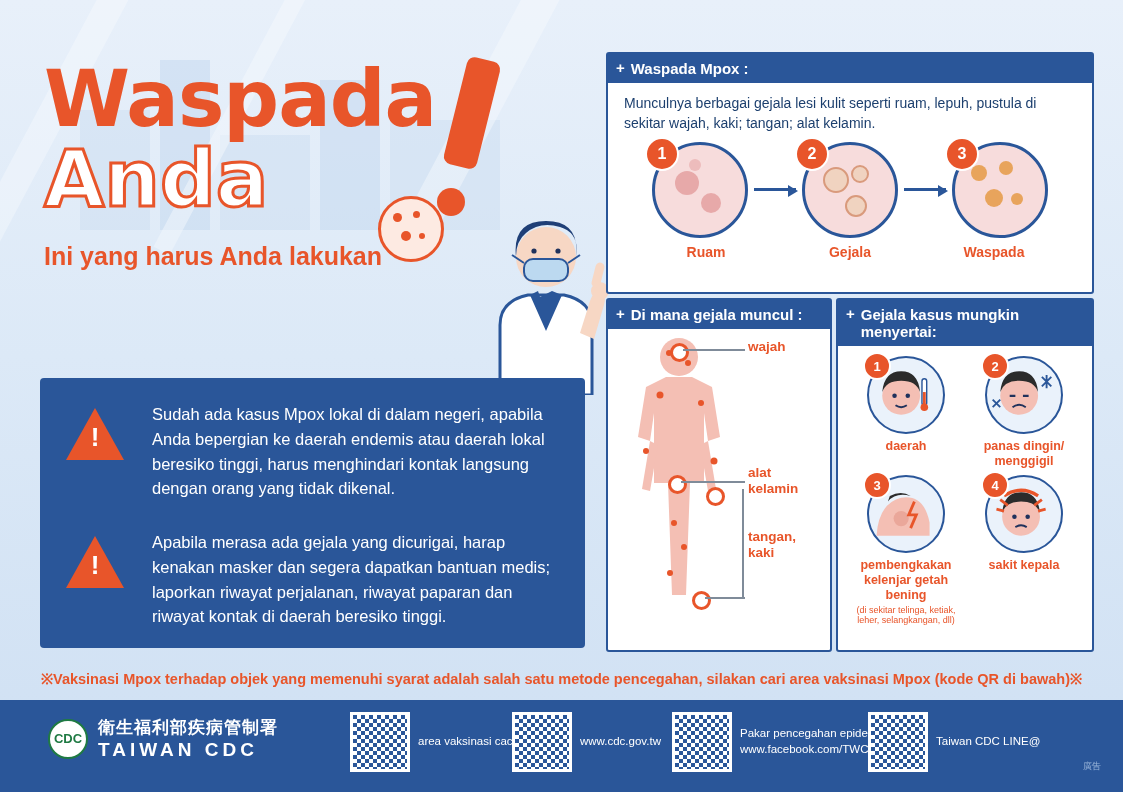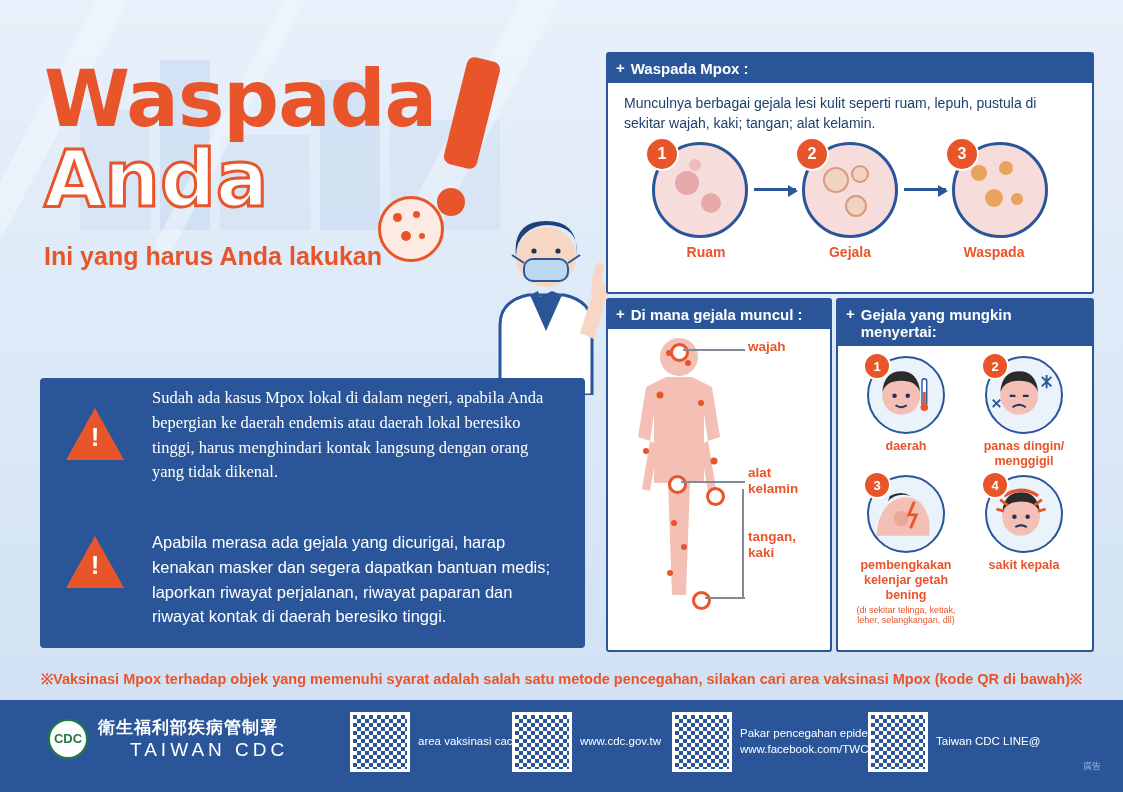--- a/index.html
+++ b/index.html
@@ -52,21 +52,21 @@
   .doctor{position:absolute;left:460px;top:205px;width:160px;height:190px;}
 
   
   .bluebox{
     position:absolute;left:40px;top:378px;width:545px;height:270px;
     background:#2a5699;border-radius:4px;color:#fff;
   }
   .bluebox p{
     position:absolute;left:112px;font-size:16.5px;line-height:1.5;margin:0;width:410px;
   }
-  .p1{top:8px;font-family:Liberation Serif, serif;}
+  .p1{top:24px;}
   .p2{top:152px;}
   .warn{
     position:absolute;left:26px;width:0;height:0;
     border-left:29px solid transparent;border-right:29px solid transparent;
     border-bottom:52px solid #e8552a;
   }
   .warn::after{
     content:"!";position:absolute;left:-5px;top:16px;width:10px;color:#fff;
     font-size:26px;font-weight:bold;text-align:center;line-height:1;
   }
@@ -129,21 +129,21 @@
     position:absolute;left:0;top:662px;width:1123px;height:34px;
     color:#e8552a;font-size:14.5px;font-weight:bold;text-align:center;line-height:34px;
   }
 
   
   .footer{position:absolute;left:0;top:700px;width:1123px;height:92px;background:#2a5699;}
   .cdc-logo{position:absolute;left:48px;top:716px;display:flex;align-items:center;gap:10px;}
   .cdc-seal{width:36px;height:36px;border-radius:50%;background:#fff;border:2px solid #1f7a43;
     display:flex;align-items:center;justify-content:center;color:#1f7a43;font-size:13px;font-weight:bold;}
   .cdc-zh{color:#fff;font-size:17px;font-weight:bold;letter-spacing:1px;font-family:"DejaVu Sans",sans-serif;}
-  .cdc-en{color:#fff;font-size:19px;font-weight:normal;letter-spacing:4px;margin-left:32px;}
+  .cdc-en{color:#fff;font-size:19px;font-weight:bold;letter-spacing:4px;}
   .qr{width:54px;height:54px;background:
      repeating-conic-gradient(#ffffff 0 25%, #2a5699 0 50%) 0 0/8px 8px;
      border:3px solid #fff;}
   .qr-item{position:absolute;top:712px;display:flex;align-items:center;gap:8px;}
   .qr-text{color:#fff;font-size:11.5px;line-height:1.35;}
   .ad-mark{position:absolute;right:22px;top:760px;color:#9bb6da;font-size:9px;}
 </style>
 </head>
 <body>
 
@@ -268,21 +268,21 @@
       <div class="leadline" style="left:134px;top:160px;width:2px;height:52px;"></div>
       <div class="leadline" style="left:97px;top:268px;width:40px;height:2px;"></div>
       <div class="leadline" style="left:134px;top:210px;width:2px;height:58px;"></div>
       <div class="bodylabel" style="left:140px;top:200px;width:70px;">tangan, kaki</div>
     </div>
   </div>
 
   <div class="card" id="card-assoc">
     <div class="card-head">
       <span class="plus">+</span>
-      <span>Gejala yang mungkin menyertai:</span>
+      <span>Gejala kasus mungkin menyertai:</span>
     </div>
     <div class="assoc-grid">
 
       <div class="assoc">
         <div class="face">
           <span class="num">1</span>
           <svg viewBox="0 0 74 74" width="70" height="70" style="position:absolute;left:0;top:0;">
             <circle cx="34" cy="40" r="20" fill="#f4bfb4"></circle>
             <path d="M14 36 Q16 14 34 14 Q52 14 54 36 Q50 24 34 24 Q18 24 14 36Z" fill="#2b2b2b"></path>
             <circle cx="27" cy="40" r="2.4" fill="#20325c"></circle>

